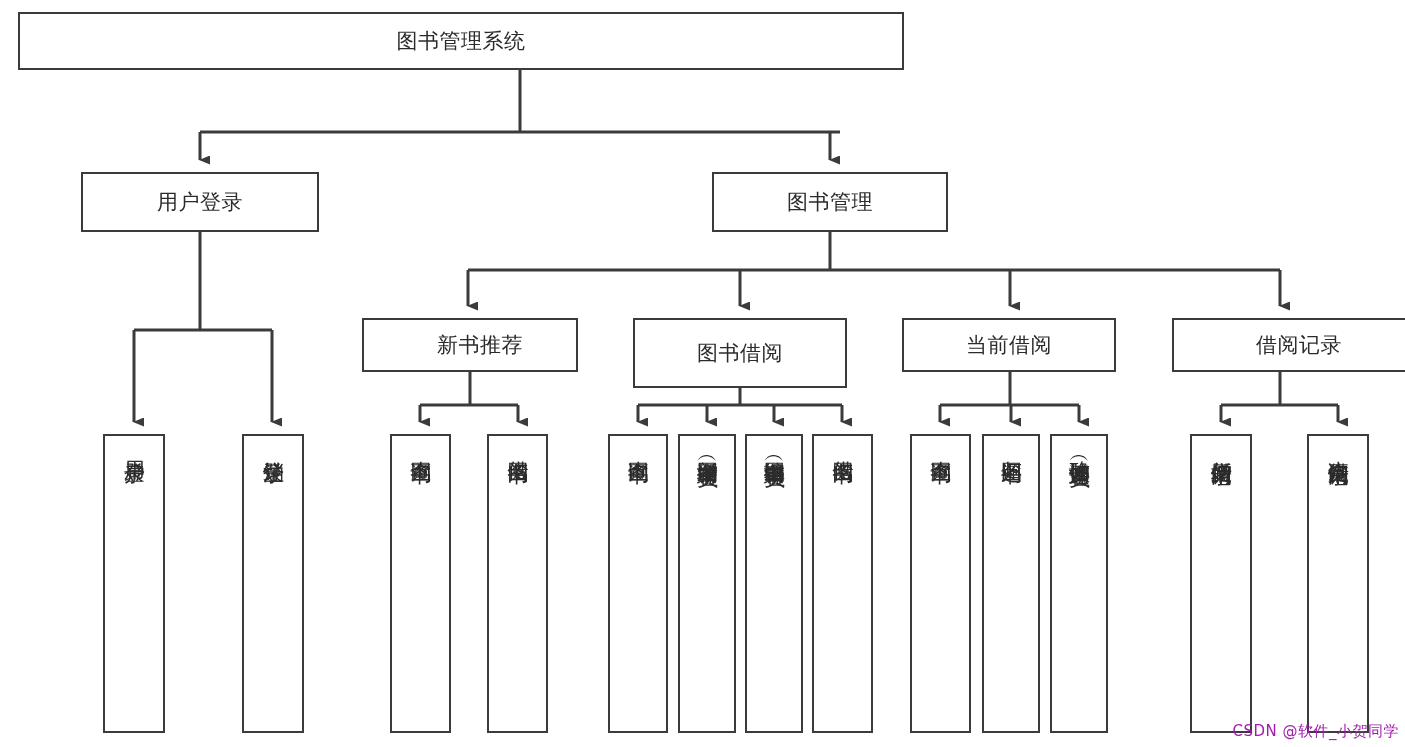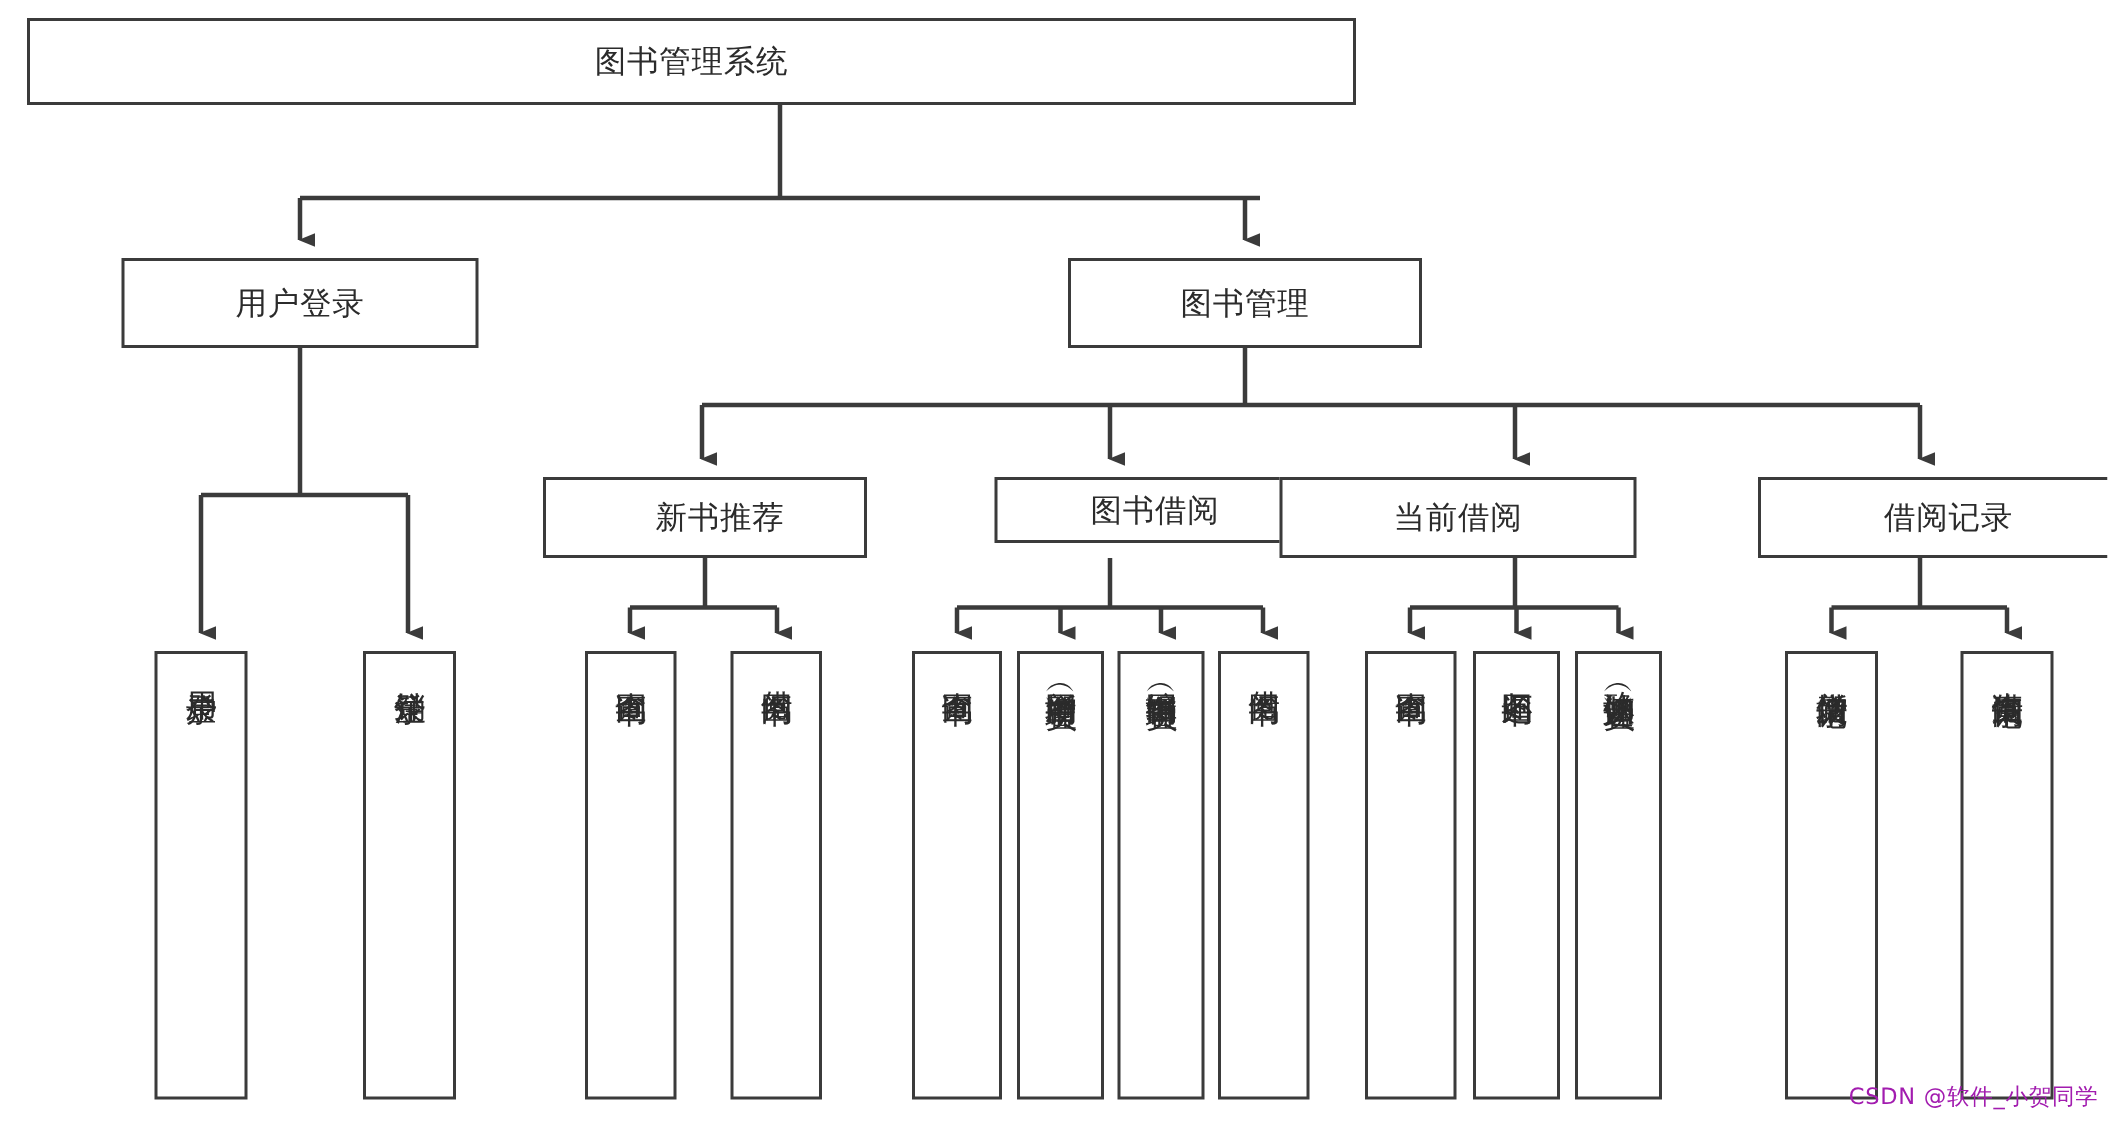--- a/index.html
+++ b/index.html
@@ -128,24 +128,24 @@
   <div class="node-box horizontal" style="left:81px; top:172px; width:238px; height:60px;">
     <span class="node-label-h">用户登录</span>
   </div>
   <div class="node-box horizontal" style="left:712px; top:172px; width:236px; height:60px;">
     <span class="node-label-h">图书管理</span>
   </div>
 
   <div class="node-box horizontal" style="left:362px; top:318px; width:216px; height:54px;padding-left:20px;">
     <span class="node-label-h">新书推荐</span>
   </div>
-  <div class="node-box horizontal" style="left:663px; top:318px; width:214px; height:44px;text-align:center;">
+  <div class="node-box horizontal" style="left:633px; top:318px; width:214px; height:70px;text-align:center;">
     <span class="node-label-h">图书借阅</span>
   </div>
-  <div class="node-box horizontal" style="left:853px; top:318px; width:238px; height:54px;">
+  <div class="node-box horizontal" style="left:902px; top:318px; width:214px; height:54px;">
     <span class="node-label-h">当前借阅</span>
   </div>
   <div class="node-box horizontal" style="left:1172px; top:318px; width:254px; height:54px;">
     <span class="node-label-h">借阅记录</span>
   </div>
 
   <div class="node-box vertical" style="left:103px; top:434px; width:62px; height:299px;">
     <span class="node-label-v">用户登录</span>
   </div>
   <div class="node-box vertical" style="left:242px; top:434px; width:62px; height:299px;">

